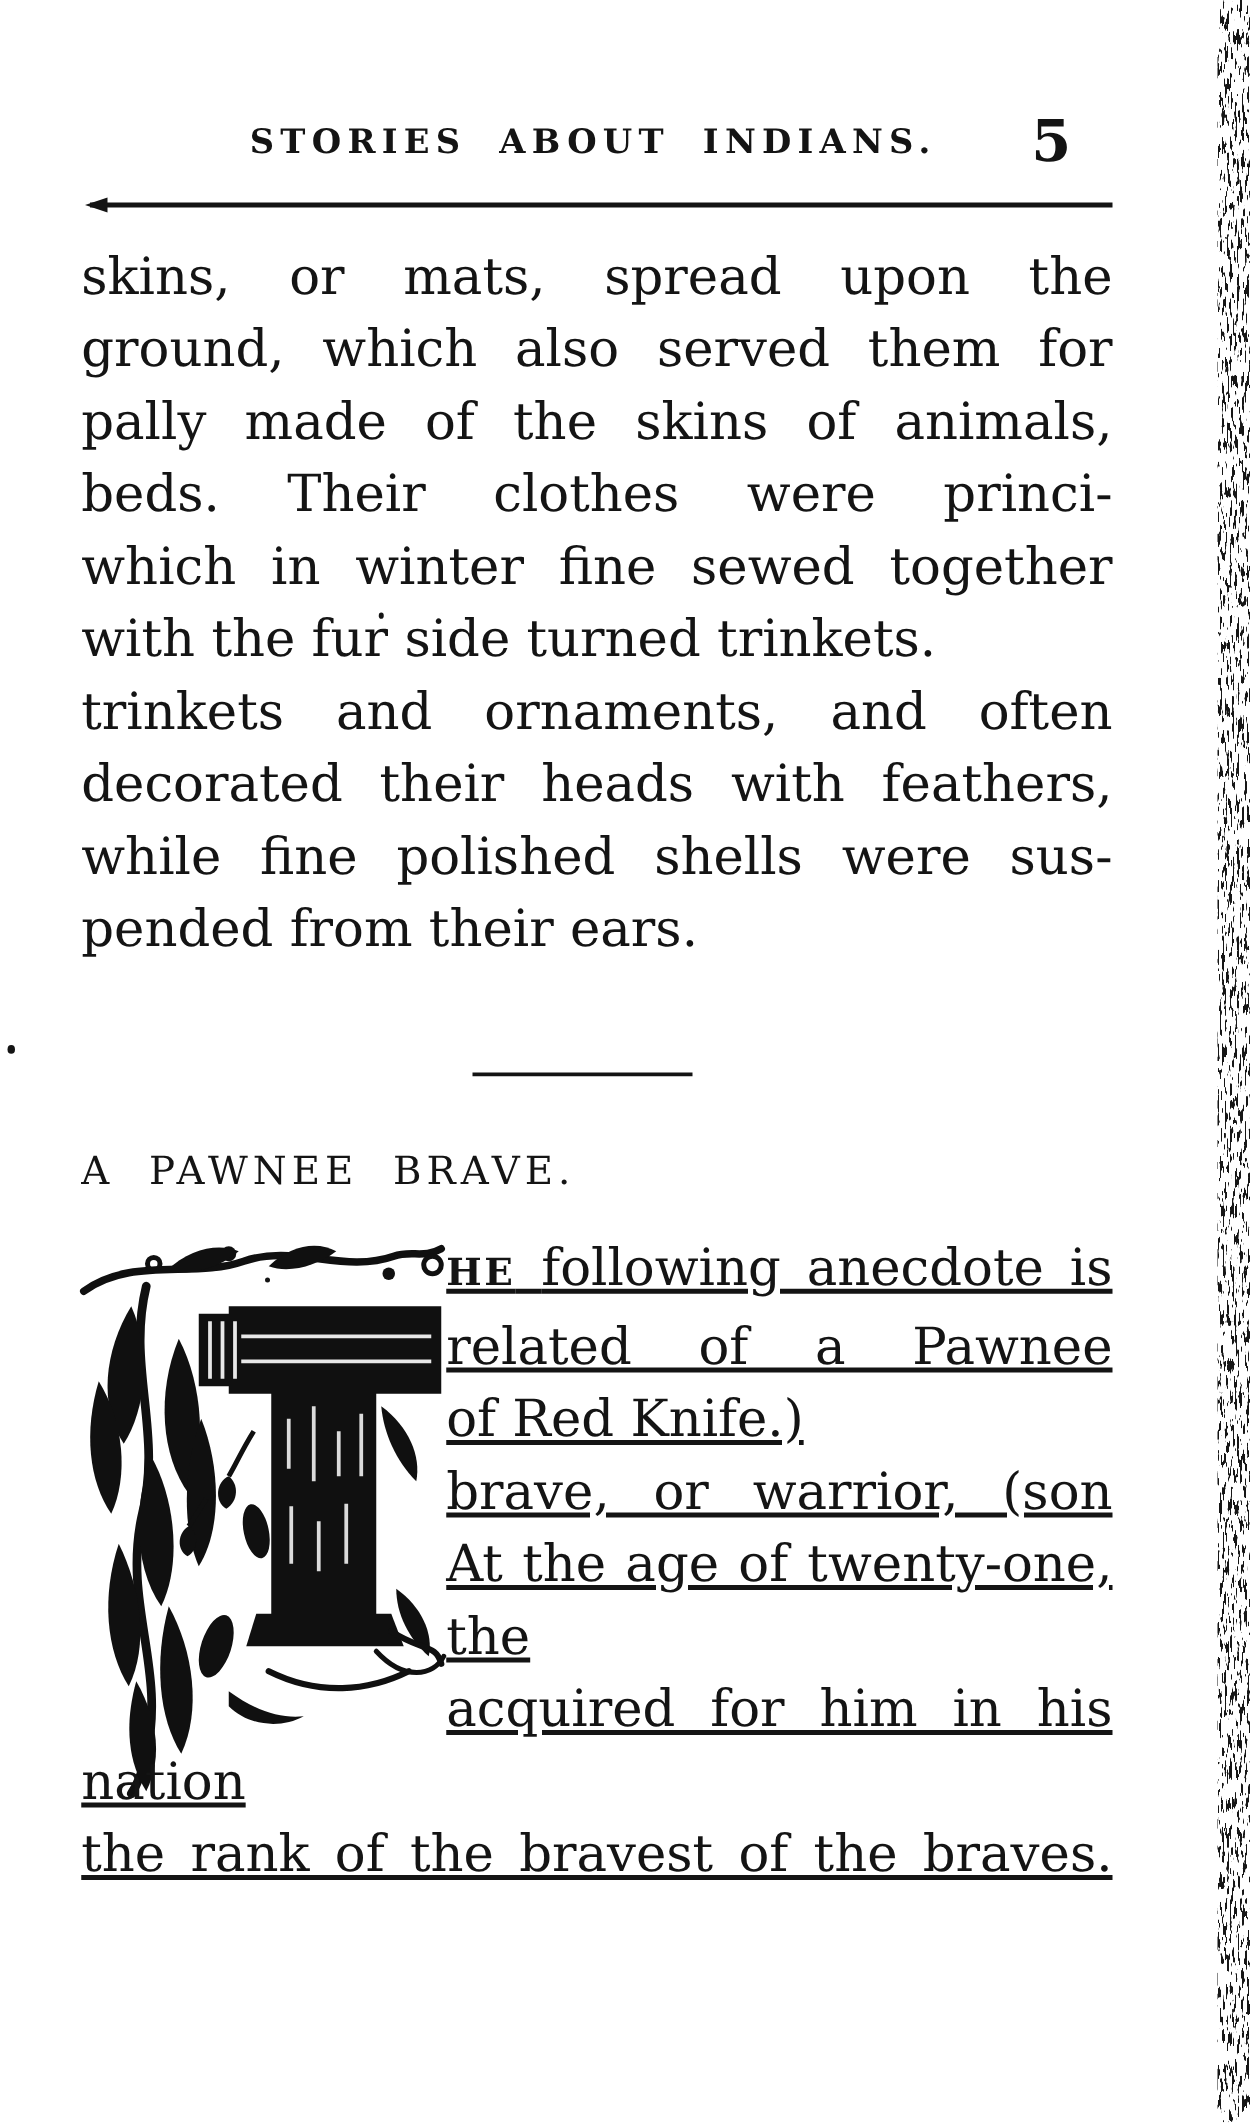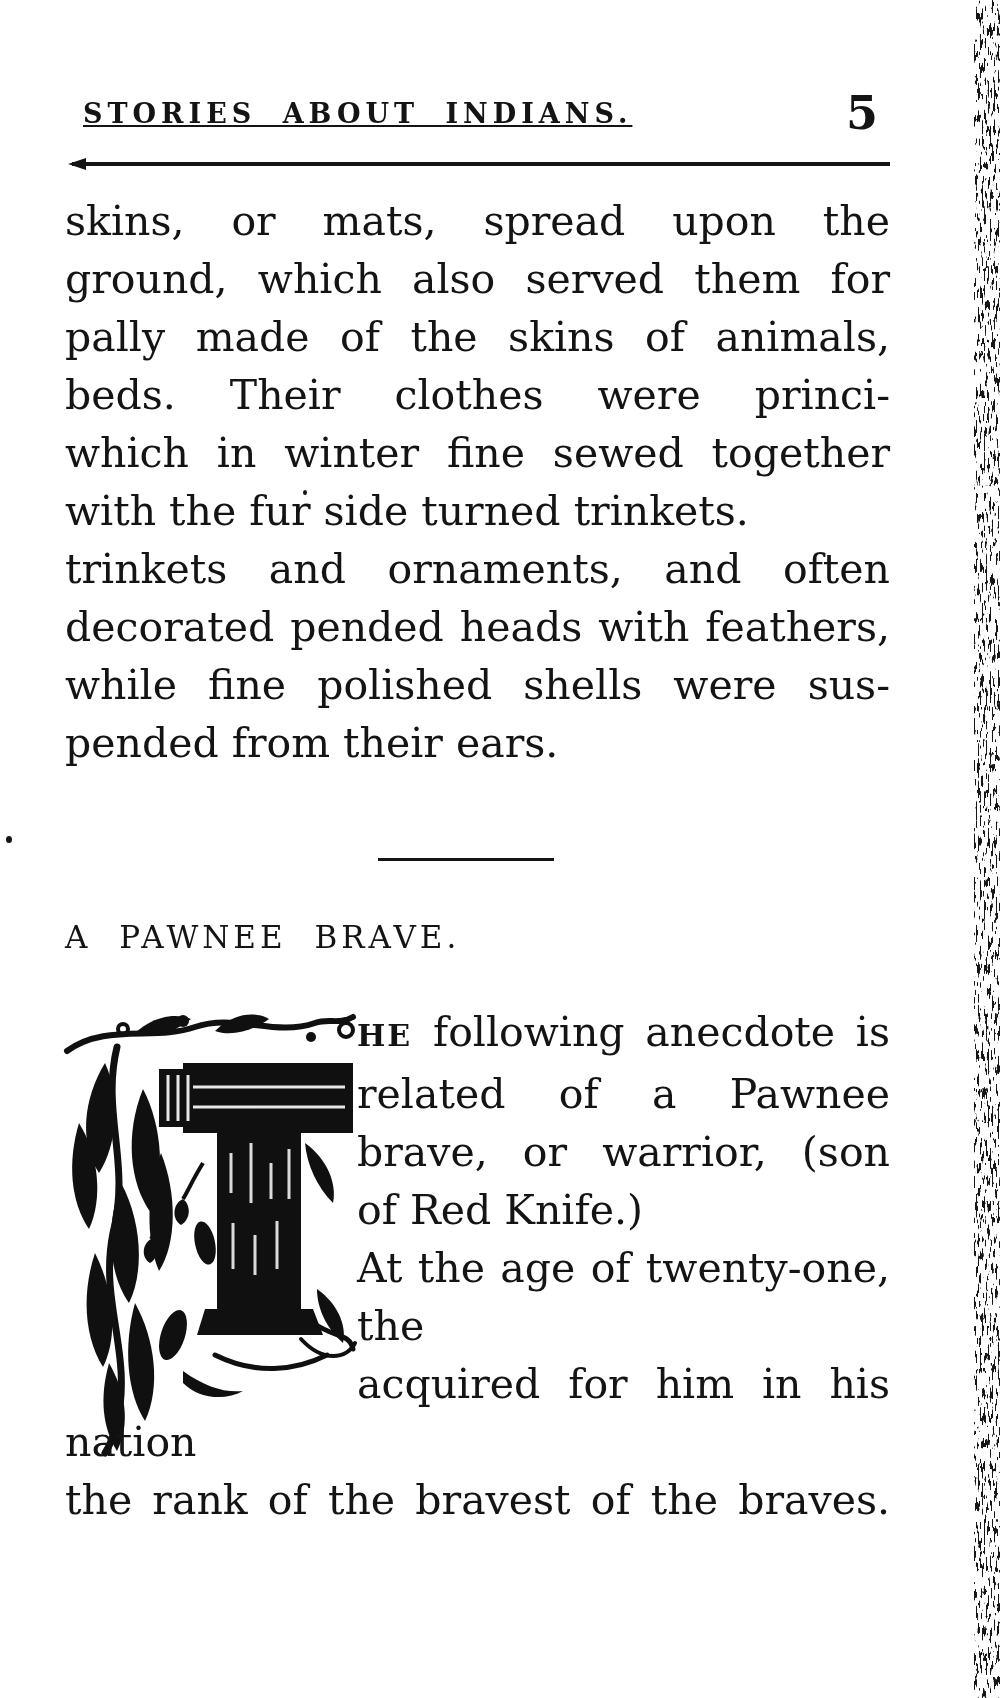--- a/index.html
+++ b/index.html
@@ -10,28 +10,28 @@
     background: #ffffff;
     overflow: hidden;
     font-family: "DejaVu Serif", serif;
     color: #141414;
   }
 
   
   .running-head {
     position: absolute;
     top: 98px;
-    left: 83px;
+    left: 62px;
     width: 825px;
+    text-align: center;
     font-size: 27px;
     font-weight: bold;
     letter-spacing: 5px;
     word-spacing: 12px;
     white-space: nowrap;
-    text-decoration: underline;
   }
   .page-number {
     position: absolute;
     top: -12px;
     right: 30px;
     font-size: 46px;
     font-weight: bold;
     letter-spacing: 0;
   }
   .head-rule {
@@ -78,21 +78,21 @@
 
   .section-heading {
     margin-top: 56px;
     text-align: left;
     font-size: 31px;
     letter-spacing: 4px;
     word-spacing: 14px;
     line-height: 40px;
   }
 
-  .initial-para { margin-top: 46px; }
+  .initial-para { margin-top: 28px; text-decoration: underline; }
 
   
   .dropcap {
     float: left;
     width: 292px;
     height: 406px;
     shape-outside: polygon(0 0, 292 0, 292 232, 188 232, 188 290, 142 290, 142 406, 0 406);
   }
   .dropcap svg { display: block; width: 292px; height: 450px; overflow: visible; }
 
@@ -136,21 +136,21 @@
       <div class="line">skins, or mats, spread upon the</div>
       <div class="line">ground, which also served them for</div>
       <div class="line">pally made of the skins of animals,</div>
       <div class="line">beds.  Their clothes were princi-</div>
       <div class="line">which in winter fine sewed together</div>
       <div class="line endpara">with the fur side turned trinkets.</div>
     </div>
 
     <div>
       <div class="line">trinkets and ornaments, and often</div>
-      <div class="line">decorated pended heads with feathers,</div>
+      <div class="line">decorated their heads with feathers,</div>
       <div class="line">while fine polished shells were sus-</div>
       <div class="line endpara">pended from their ears.</div>
     </div>
 
     <div class="divider"></div>
 
     <div class="section-heading">A PAWNEE BRAVE.</div>
 
     <div class="initial-para">
 
@@ -208,22 +208,22 @@
             <path d="M118,368 C140,384 160,390 178,388 C160,398 134,396 118,380 Z"></path>
           </g>
         </svg>
       </div>
 
       <div class="line">
         <span class="lead-caps">HE</span>
         <span>following anecdote is</span>
       </div>
       <div class="line">related of a Pawnee</div>
+      <div class="line endpara">of Red Knife.)</div>
       <div class="line">brave, or warrior, (son</div>
-      <div class="line endpara">of Red Knife.)</div>
 
       <div class="line">At the age of twenty-one, the</div>
       <div class="line">acquired for him in his nation</div>
       <div class="line">the rank of the bravest of the braves.</div>
     </div>
 
   </div>
 
   <svg class="noise-strip" viewBox="0 0 34 1698" preserveAspectRatio="none" xmlns="http://www.w3.org/2000/svg">
     <defs>

